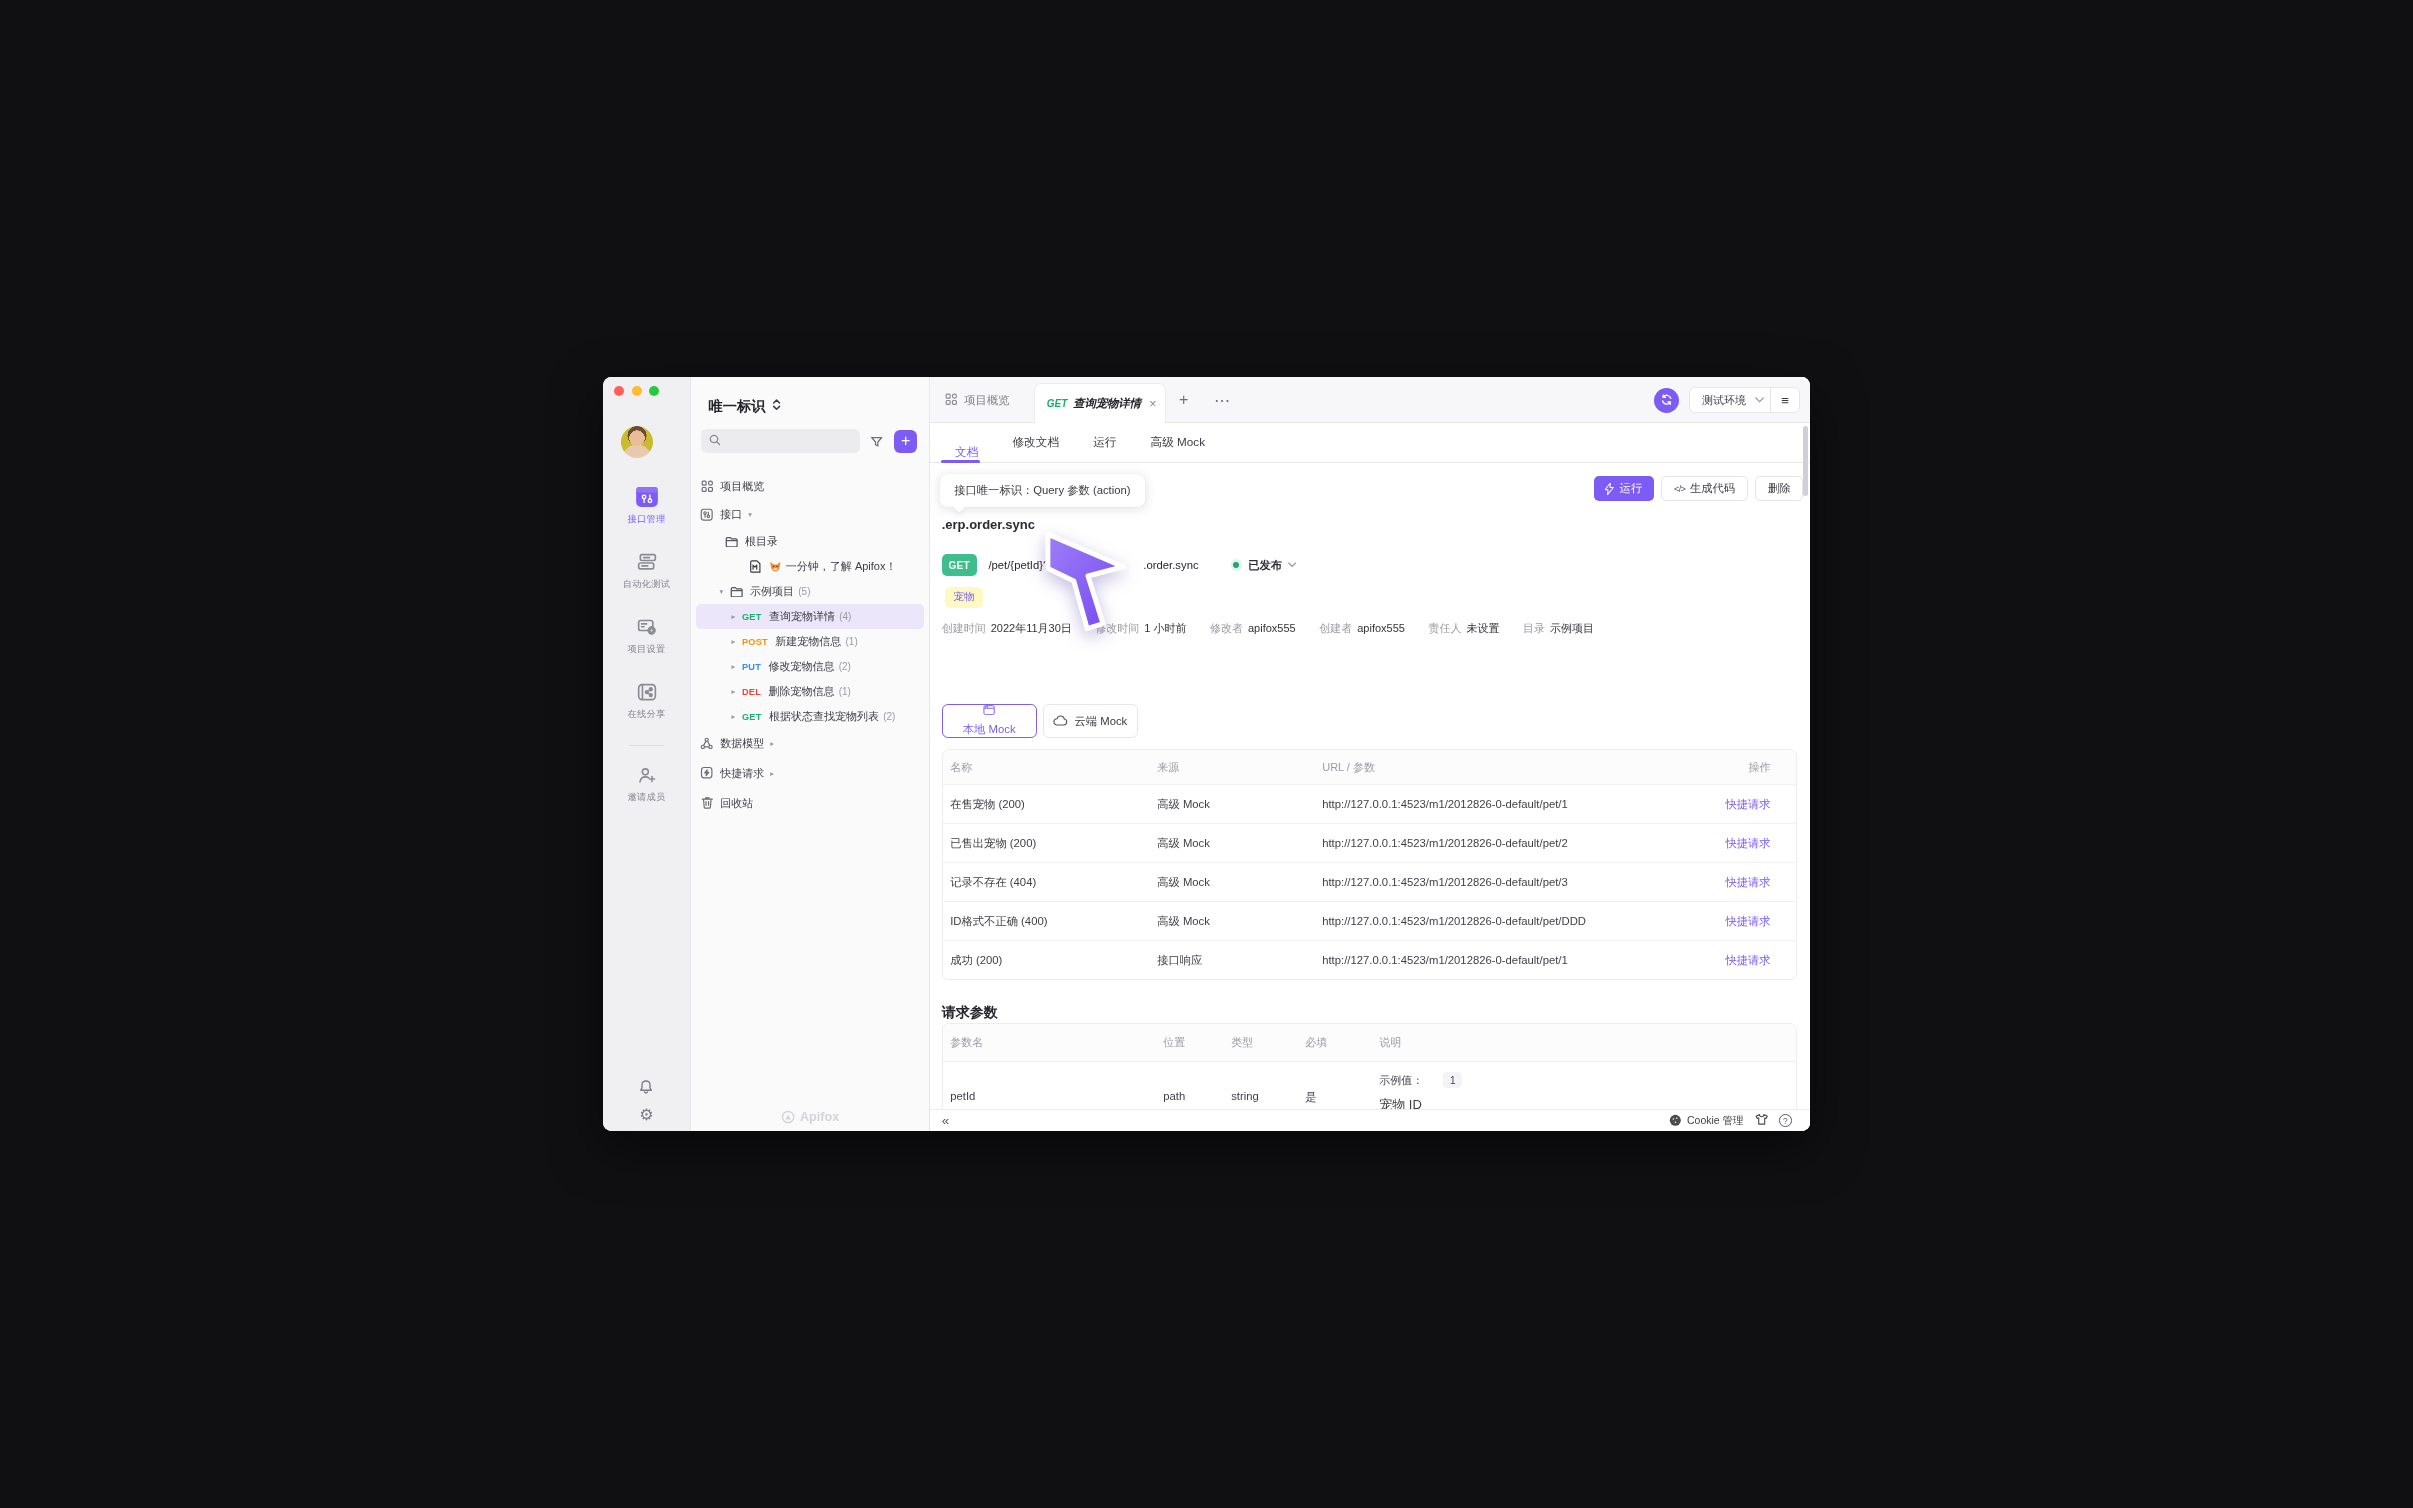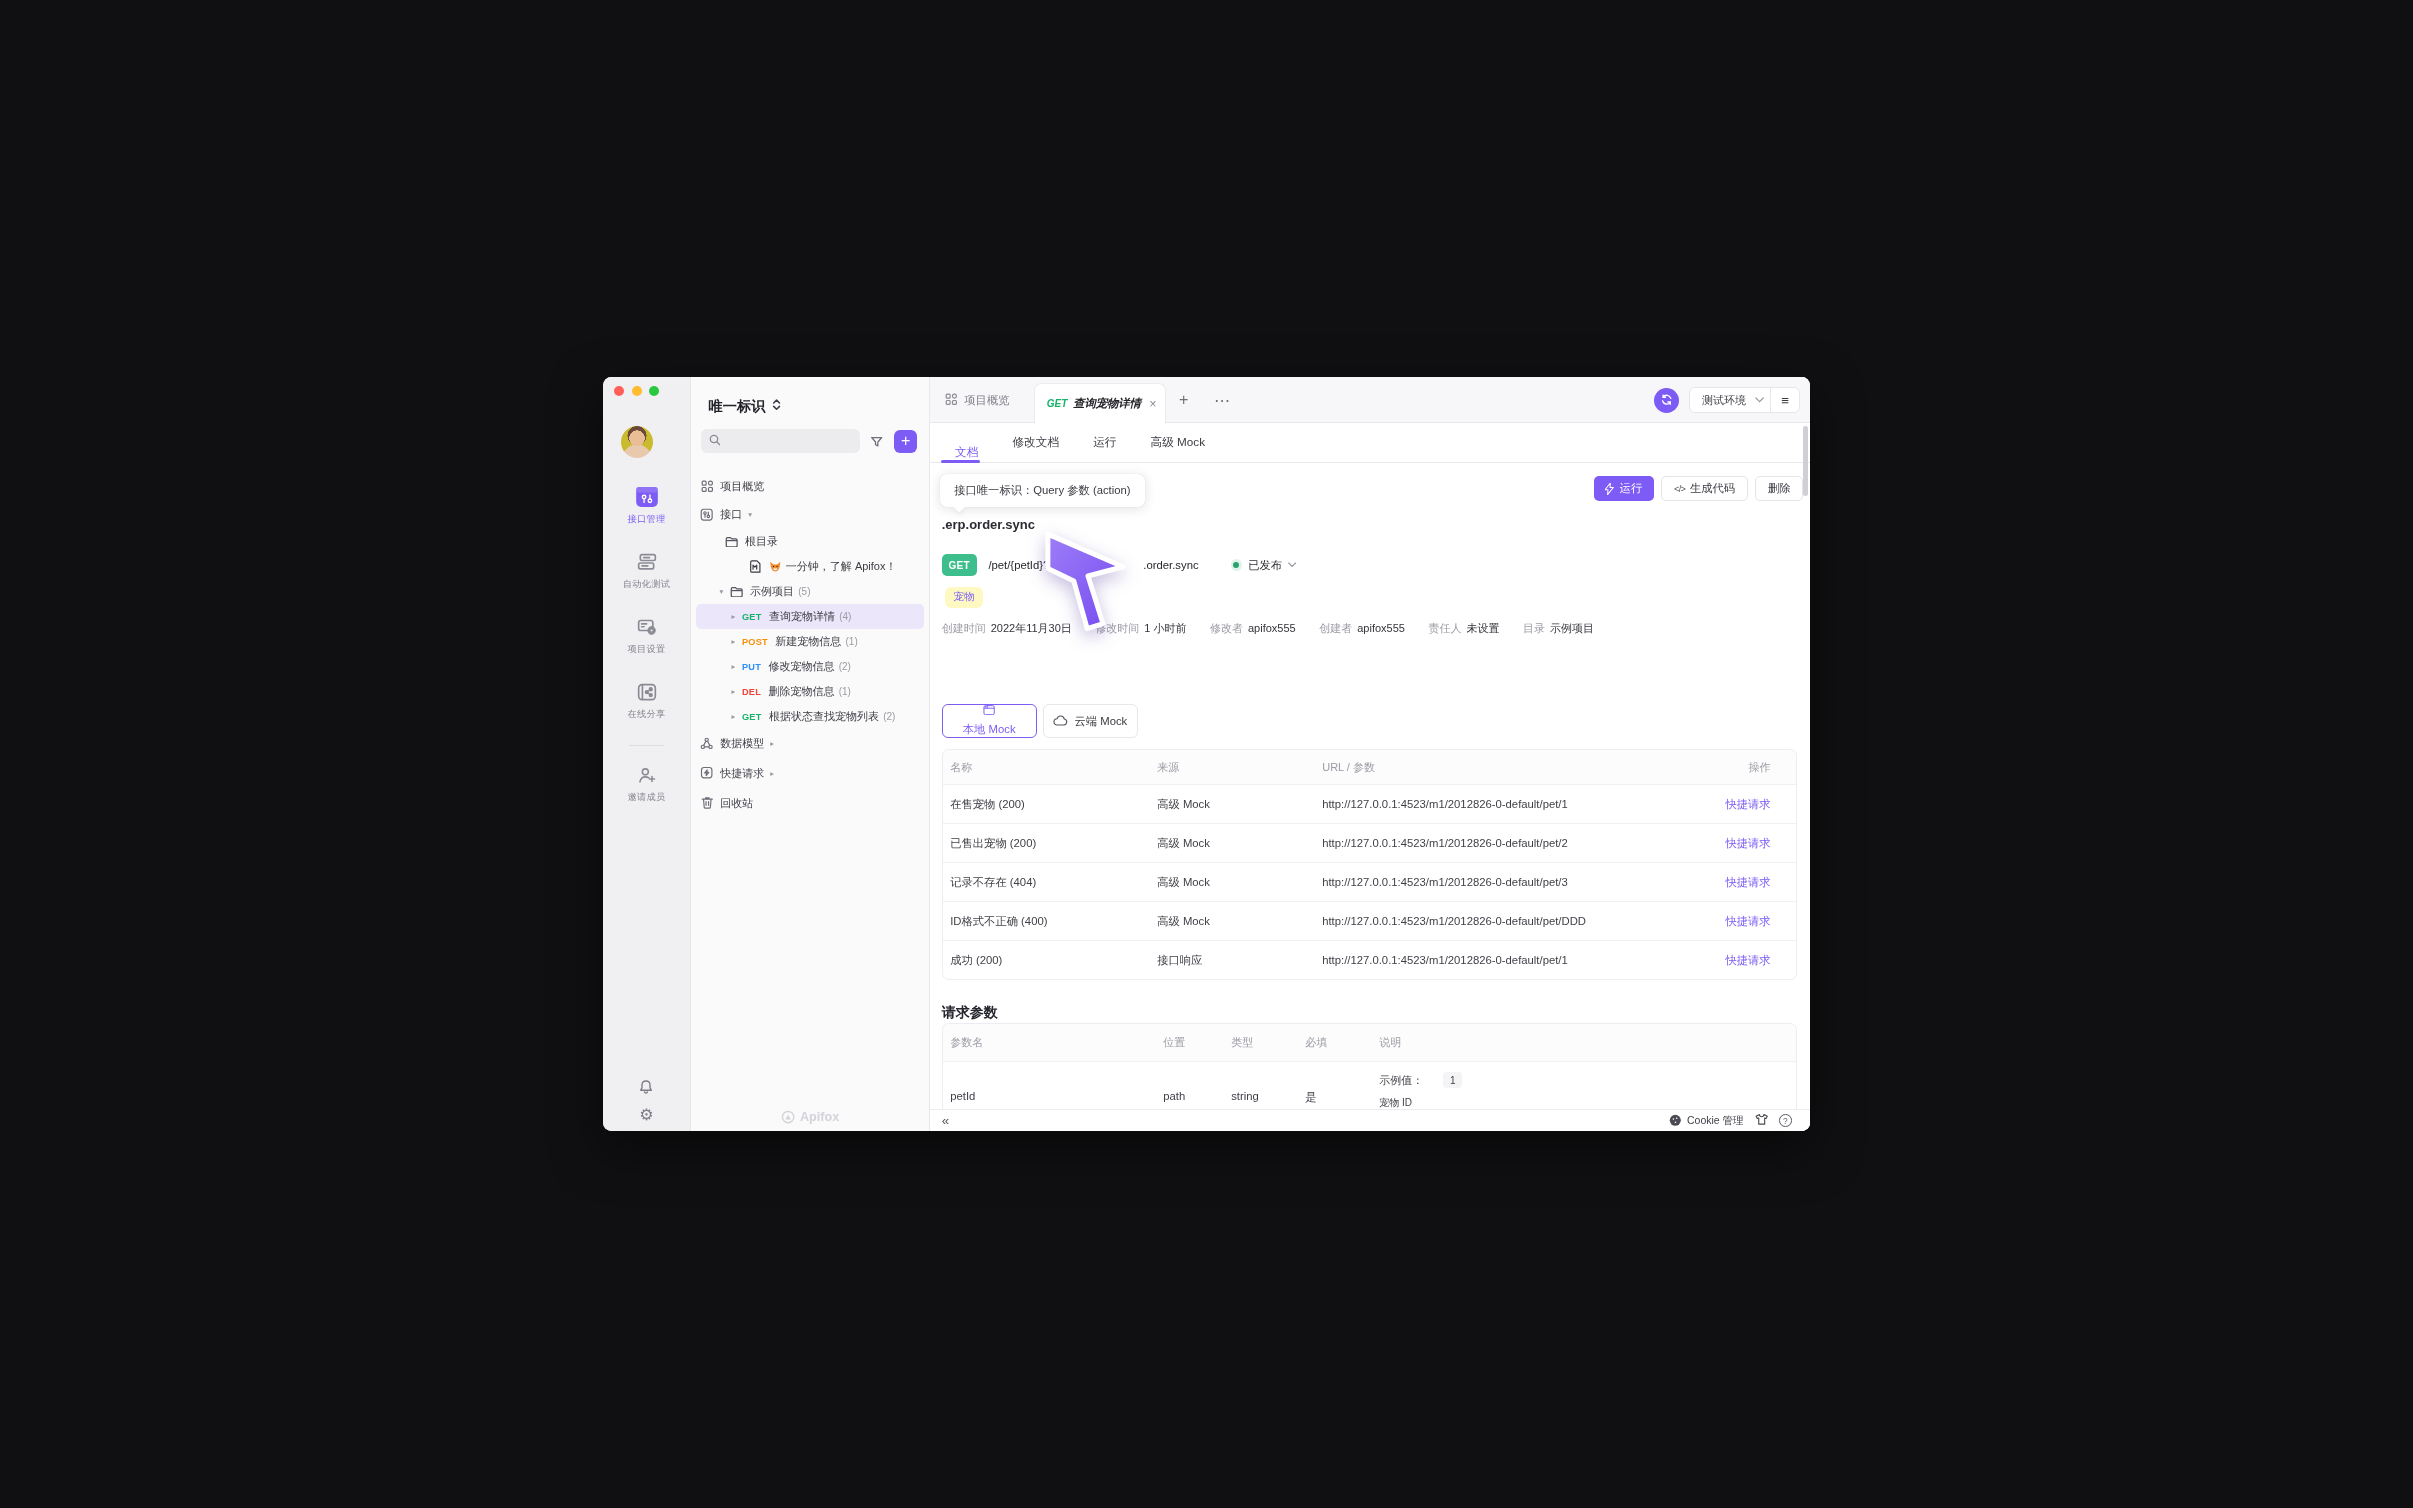--- a/index.html
+++ b/index.html
@@ -113,21 +113,21 @@
   .btn.primary { background:#7c5cf5; color:#fff; }
   .btn.ghost { background:#fff; border:0.8px solid #e4e4e9; color:#3c3c44; }
   .code-glyph { font-size:9.2px; letter-spacing:-0.8px; color:#55555e; }
 
   .ep-title { position:absolute; left:11.7px; top:54px; font-size:13px; font-weight:700; color:#2b2b33; }
   .method-row { position:absolute; left:11.7px; top:91px; display:flex; align-items:center; }
   .get-badge { width:35px; height:22px; border-radius:5px; background:#3ebe8c; color:#fff; font-weight:700; font-size:10px; display:flex; align-items:center; justify-content:center; letter-spacing:0.3px; }
   .path-pre { margin-left:11.7px; font-size:11.3px; color:#26262e; }
   .path-gap { width:94px; }
   .path-suf { font-size:11.3px; color:#26262e; }
-  .status { display:flex; align-items:center; gap:5.9px; margin-left:32px; cursor:pointer; }
+  .status { display:flex; align-items:center; gap:5.9px; margin-left:32px; cursor:pointer;font-weight:bold; }
   .dot-ring { width:11.7px; height:11.7px; border-radius:50%; background:#e1f3ea; display:flex; align-items:center; justify-content:center; }
   .dot { width:5.9px; height:5.9px; border-radius:50%; background:#27a46d; }
   .status-label { font-size:11.3px; color:#2f2f37; }
 
   .cursor-svg { position:absolute; left:112px; top:65px; z-index:6; filter:drop-shadow(0 6.7px 8.4px rgba(70,40,150,.30)); }
 
   .tag { position:absolute; left:15px; top:124px; background:#fef9c3; color:#7c5cf5; font-size:10.5px; border-radius:6px; padding:3.4px 8.4px; }
   .meta { position:absolute; left:11.7px; top:158px; display:flex; gap:23.5px; font-size:11px; white-space:nowrap; }
   .meta .ml { color:#9b9ba4; margin-right:5px; }
   .meta .mv { color:#33333b; }
@@ -147,21 +147,21 @@
   .tbl .c { padding-left:7.5px; white-space:nowrap; overflow:hidden; }
   .tbl .c.r { text-align:right; padding-right:25px; }
   .link { color:#7c5cf5; cursor:pointer; }
   .param-tbl .hrow, .param-tbl .drow { grid-template-columns:213px 68px 74px 74px 1fr; }
   .param-tbl .hrow { height:37px; }
   .param-tbl .drow { height:92px; align-items:start; }
   .param-tbl .drow .c { padding-top:28px; }
   .param-tbl .drow .desc-c { padding-top:10px; }
   .ex-line { display:flex; align-items:center; gap:20px; font-size:11px; color:#3f3f47; }
   .chip { background:#f4f4f6; border-radius:3.4px; padding:2.5px 6.7px; font-size:10px; color:#3f3f47; }
-  .desc-line { margin-top:8.4px; font-size:10px; color:#3f3f47; }
+  .desc-line { margin-top:8.4px; font-size:13px; color:#3f3f47; }
 
   .footer {
     position:absolute; left:0; right:0; bottom:0; height:22px; background:#fff;
     border-top:0.8px solid #ececf0; display:flex; align-items:center; padding:0 18.4px 0 11.7px; z-index:8;
   }
   .collapse { color:#55555e; font-size:13.4px; line-height:1; cursor:pointer; }
   .foot-right { margin-left:auto; display:flex; align-items:center; gap:11px; }
   .foot-label { font-size:10.5px; color:#3f3f47; }
   .cookie-item { display:flex; align-items:center; gap:5px; cursor:pointer; }
   .help-circ { width:12.6px; height:12.6px; border-radius:50%; border:1.3px solid #5a5a63; color:#5a5a63; font-size:8.4px; display:flex; align-items:center; justify-content:center; cursor:pointer; }

